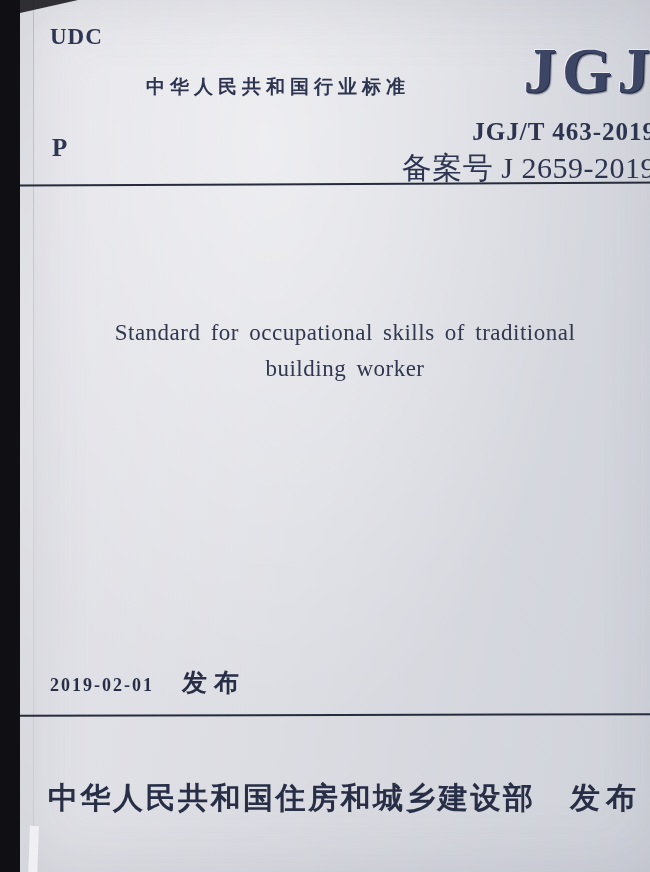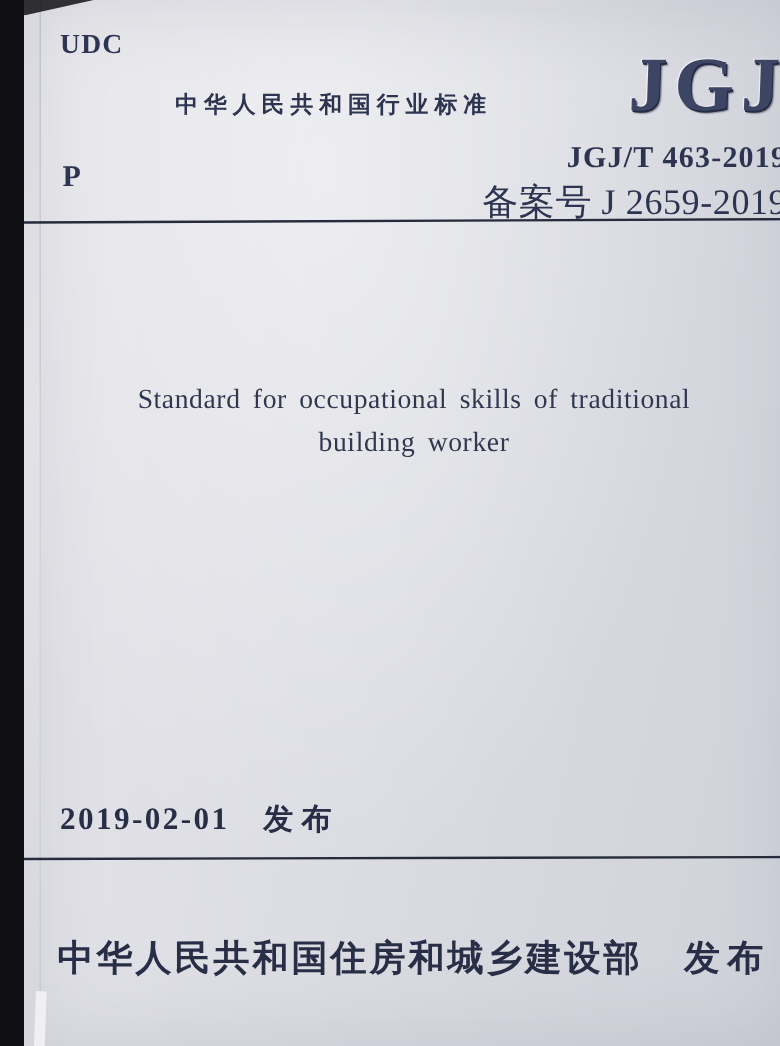--- a/index.html
+++ b/index.html
@@ -98,21 +98,21 @@
     width: 650px; text-align: center;
     font-size: 23px; font-weight: 500; letter-spacing: 0.5px;
     color: #30374f;
     word-spacing: 4px;
   }
   .title-en.line1 { top: 320px; }
   .title-en.line2 { top: 356px; }
   
   .date-block { position: absolute; top: 666px; font-weight: bold; white-space: nowrap; }
   .date-block .date {
-    font-size: 26px; letter-spacing: 2px;
+    font-size: 18px; letter-spacing: 2px;
     font-family: "Liberation Serif", serif; color: #272e45;
   }
   .date-block .action {
     font-size: 25px; letter-spacing: 7px; margin-left: 24px;
     font-family: "Liberation Sans", sans-serif; color: #272e45;
   }
   .issue-block { left: 30px; }
   .impl-block  { right: 10px; }
   
   .publisher-row {

